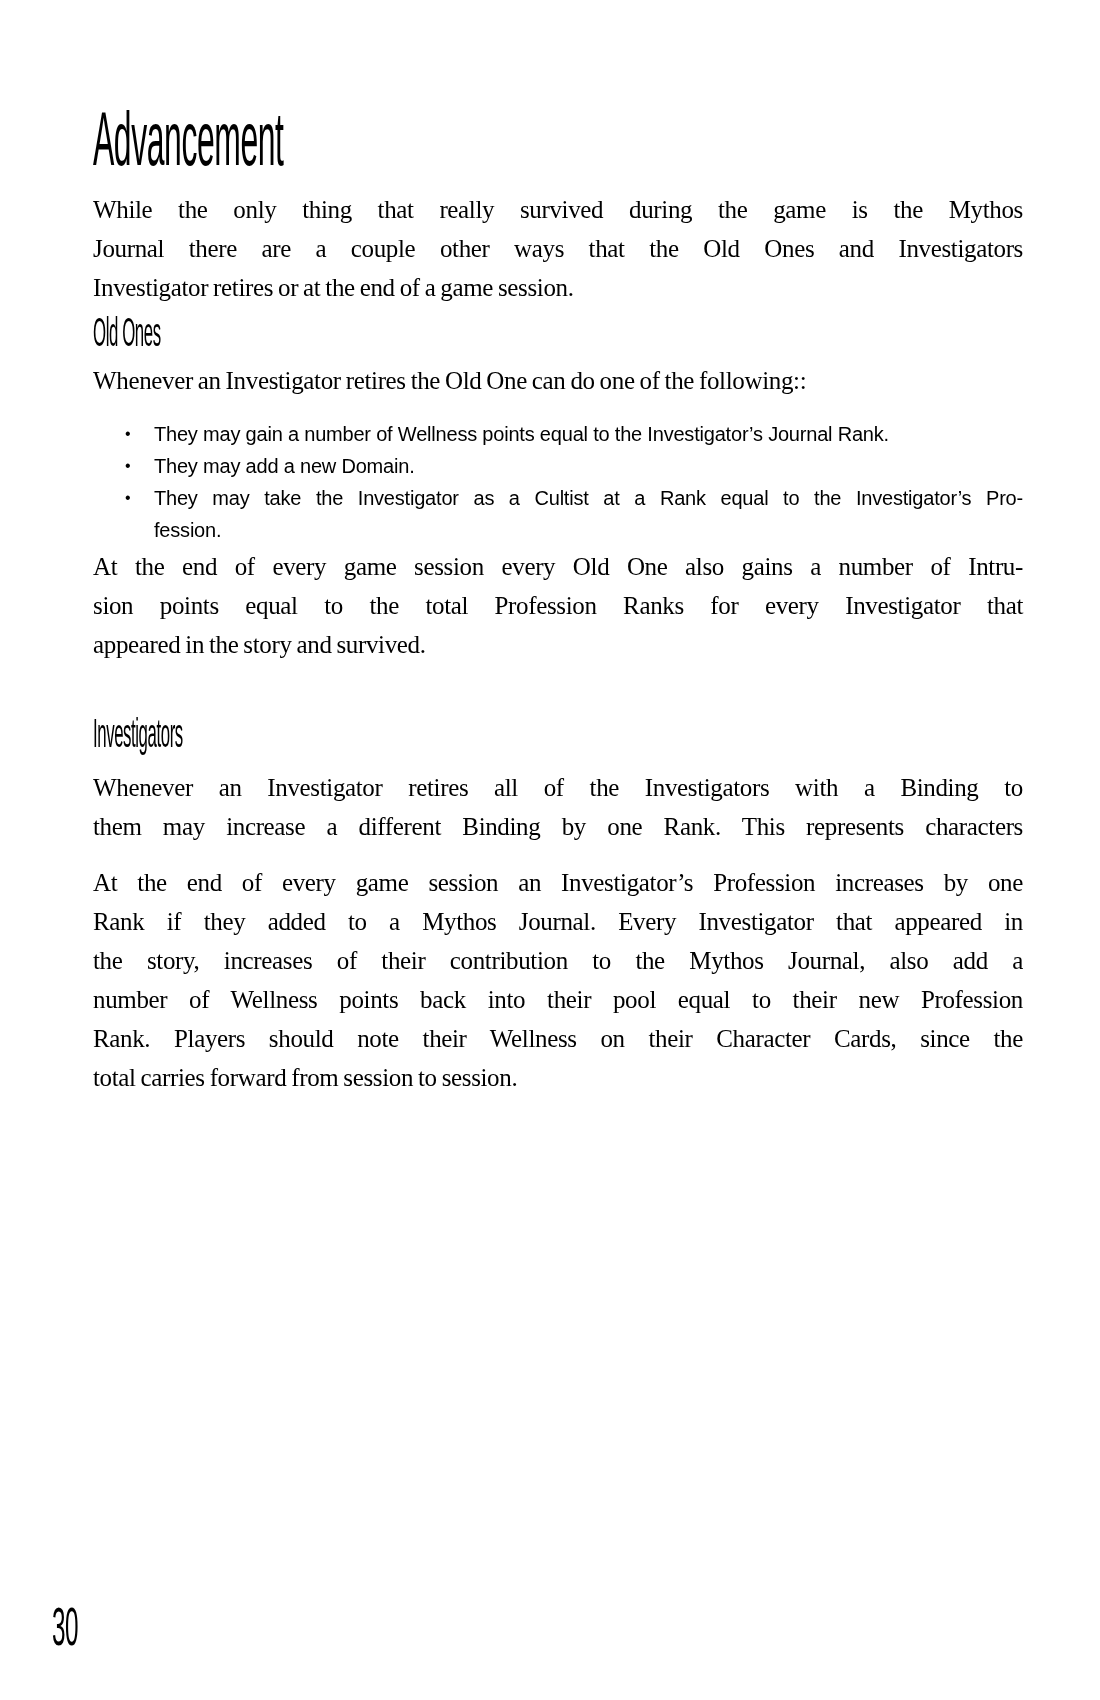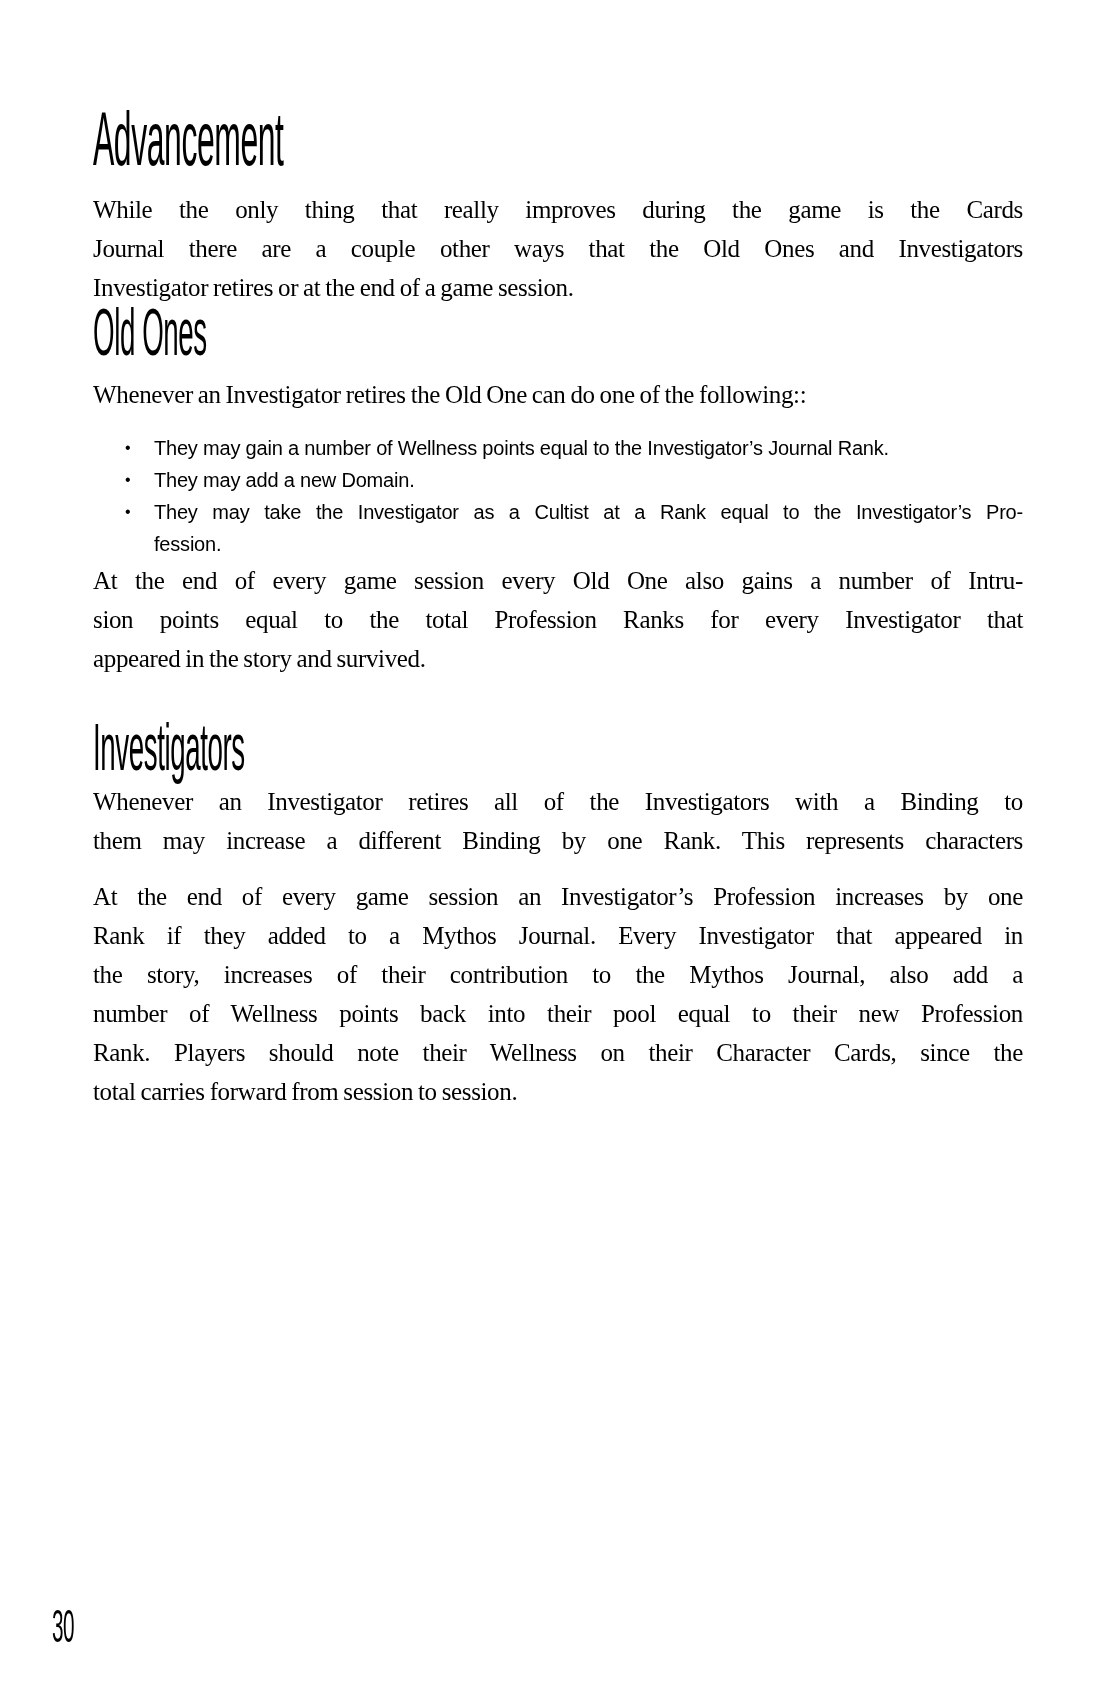--- a/index.html
+++ b/index.html
@@ -31,34 +31,34 @@
     font-weight: 400;
     letter-spacing: -1px;
   }
   .doc-title {
     margin-top: 101px;
     font-size: 76px;
     line-height: 76px;
     height: 76px;
   }
   .section-heading {
-    font-size: 66px;
+    font-size: 40px;
     line-height: 50px;
     height: 50px;
   }
   .heading-investigators { margin-top: 44px; }
   .para {
     font-family: "Liberation Serif", "DejaVu Serif", serif;
     font-size: 25px;
     line-height: 39px;
     letter-spacing: -0.35px;
     word-spacing: -1px;
   }
   .para-1 { margin-top: 13px; }
-  .para-2 { margin-top: 18px; }
+  .para-2 { margin-top: 4px; }
   .para-3 { margin-top: 1px; }
   .para-4 { margin-top: 10px; }
   .para-5 { margin-top: 17px; }
   .line {
     display: block;
     text-align: left;
     white-space: nowrap;
   }
   .line.fill {
     white-space: normal;
@@ -80,33 +80,33 @@
     position: absolute;
     left: 32px;
     top: 0;
     font-size: 16px;
     line-height: 32px;
   }
   .page-number {
     position: absolute;
     left: 52px;
     top: 1601px;
-    font-size: 46px;
+    font-size: 54px;
     line-height: 50px;
   }
   .page-number .condensed { transform: scaleX(0.45); }
 </style>
 </head>
 <body>
 
 <div class="page">
   <div class="content">
       <div class="doc-title"><span class="condensed">Advancement</span></div>
       <div class="para para-1">
-        <div class="line fill">While the only thing that really improves during the game is the Cards</div>
+        <div class="line fill">While the only thing that really survived during the game is the Mythos</div>
         <div class="line fill">Journal there are a couple other ways that the Old Ones and Investigators</div>
         <div class="line">Investigator retires or at the end of a game session.</div>
       </div>
       <div class="section-heading heading-old-ones"><span class="condensed">Old Ones</span></div>
       <div class="para para-2">
         <div class="line">Whenever an Investigator retires the Old One can do one of the following::</div>
       </div>
       <div class="bullet-list">
         <div class="bullet-item">
           <span class="bullet-marker">•</span>

